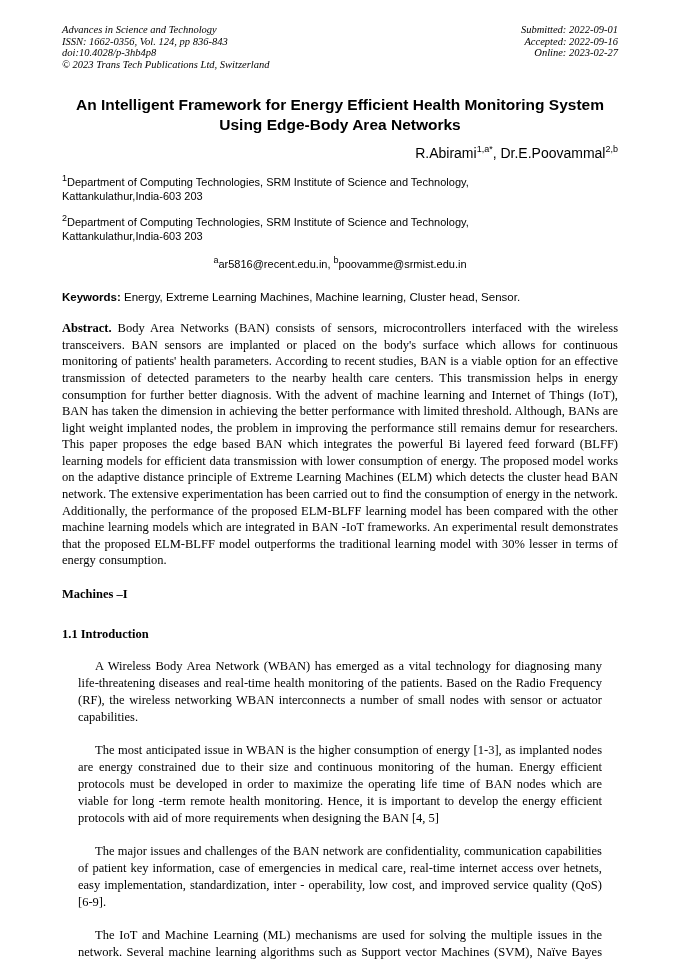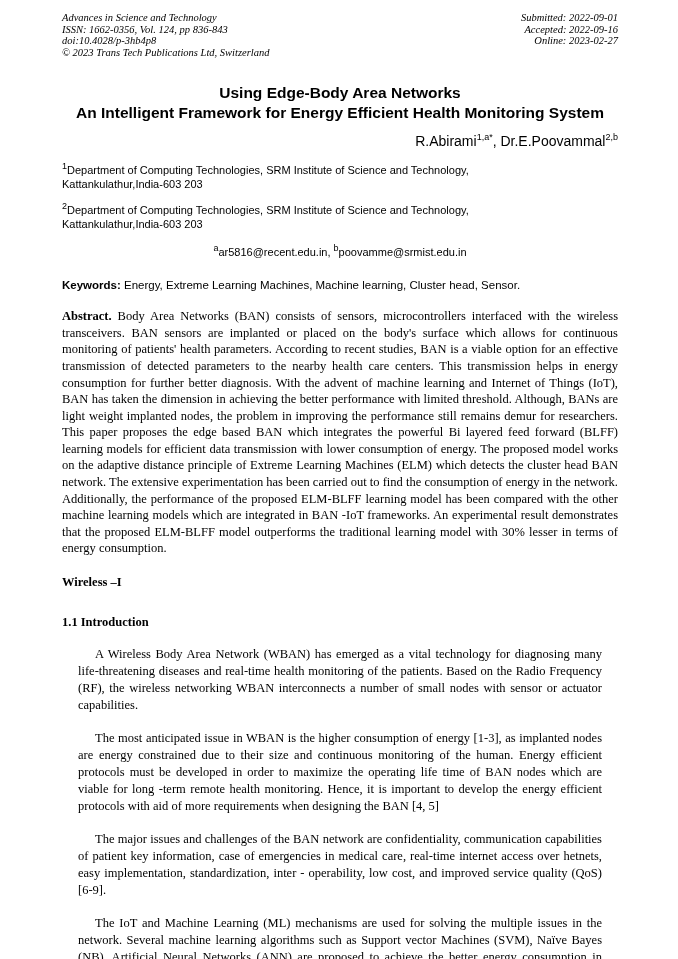--- a/index.html
+++ b/index.html
@@ -11,21 +11,21 @@
     width: 678px;
     height: 959px;
     overflow: hidden;
     color: #000000;
     font-family: "Liberation Serif", serif;
   }
   .page {
     box-sizing: border-box;
     width: 678px;
     height: 959px;
-    padding: 12px 60px 0 62px;
+    padding: 24px 60px 0 62px;
     background: #ffffff;
   }
   
   .journal-header {
     display: flex;
     justify-content: space-between;
     font-style: italic;
     font-size: 10.5px;
     line-height: 11.5px;
     font-family: "Liberation Serif", serif;
@@ -117,43 +117,43 @@
       <div>© 2023 Trans Tech Publications Ltd, Switzerland</div>
     </div>
     <div class="right">
       <div>Submitted: 2022-09-01</div>
       <div>Accepted: 2022-09-16</div>
       <div>Online: 2023-02-27</div>
     </div>
   </div>
 
   <div class="paper-title">
+    <div>An Intelligent Framework for Energy Efficient Health Monitoring System</div>
     <div>Using Edge-Body Area Networks</div>
-    <div>An Intelligent Framework for Energy Efficient Health Monitoring System</div>
   </div>
 
   <div class="authors"><span>R.Abirami</span><sup>1,a*</sup><span>, Dr.E.Poovammal</span><sup>2,b</sup></div>
 
   <div class="affil">
     <div><sup>1</sup><span>Department of Computing Technologies, SRM Institute of Science and Technology,</span></div>
     <div>Kattankulathur,India-603 203</div>
   </div>
 
   <div class="affil">
     <div><sup>2</sup><span>Department of Computing Technologies, SRM Institute of Science and Technology,</span></div>
     <div>Kattankulathur,India-603 203</div>
   </div>
 
   <div class="emails"><sup>a</sup><span>ar5816@recent.edu.in, </span><sup>b</sup><span>poovamme@srmist.edu.in</span></div>
 
   <div class="keywords"><span class="kw-label">Keywords:</span><span> Energy, Extreme Learning Machines, Machine learning, Cluster head, Sensor.</span></div>
 
   <div class="abstract"><span class="abs-label">Abstract.</span><span> Body Area Networks (BAN) consists of sensors, microcontrollers interfaced with the wireless transceivers. BAN sensors are implanted or placed on the body's surface which allows for continuous monitoring of patients' health parameters. According to recent studies, BAN is a viable option for an effective transmission of detected parameters to the nearby health care centers. This transmission helps in energy consumption for further better diagnosis. With the advent of machine learning and Internet of Things (IoT), BAN has taken the dimension in achieving the better performance with limited threshold. Although, BANs are light weight implanted nodes, the problem in improving the performance still remains demur for researchers. This paper proposes the edge based BAN which integrates the powerful Bi layered feed forward (BLFF) learning models for efficient data transmission with lower consumption of energy. The proposed model works on the adaptive distance principle of Extreme Learning Machines (ELM) which detects the cluster head BAN network. The extensive experimentation has been carried out to find the consumption of energy in the network. Additionally, the performance of the proposed ELM-BLFF learning model has been compared with the other machine learning models which are integrated in BAN -IoT frameworks. An experimental result demonstrates that the proposed ELM-BLFF model outperforms the traditional learning model with 30% lesser in terms of energy consumption.</span></div>
 
-  <div class="section-heading">Wireless –I</div>
+  <div class="section-heading">Machines –I</div>
 
   <div class="subsection-heading">1.1 Introduction</div>
 
   <div class="body-group">
     <p class="body-par">A Wireless Body Area Network (WBAN) has emerged as a vital technology for diagnosing many life-threatening diseases and real-time health monitoring of the patients. Based on the Radio Frequency (RF), the wireless networking WBAN interconnects a number of small nodes with sensor or actuator capabilities.</p>
     <p class="body-par">The most anticipated issue in WBAN is the higher consumption of energy [1-3], as implanted nodes are energy constrained due to their size and continuous monitoring of the human. Energy efficient protocols must be developed in order to maximize the operating life time of BAN nodes which are viable  for long -term remote health monitoring. Hence, it is important to develop the energy efficient protocols with aid of more requirements when designing the BAN [4, 5]</p>
     <p class="body-par">The major issues and challenges of the BAN network are confidentiality, communication capabilities of patient key information, case of emergencies in medical care, real-time internet access over hetnets, easy implementation, standardization, inter - operability, low cost, and improved service quality (QoS) [6-9].</p>
     <p class="body-par continued">The IoT and Machine Learning (ML) mechanisms are used for solving the multiple issues in the network.  Several machine learning algorithms such as Support vector Machines (SVM), Naïve Bayes (NB), Artificial Neural Networks (ANN) are proposed to achieve the better energy consumption in collaboration with the diagnosis rate. But still the improvisation is required in BAN network to achieve the better working performances. This research article proposes an effective</p>
   </div>
 

